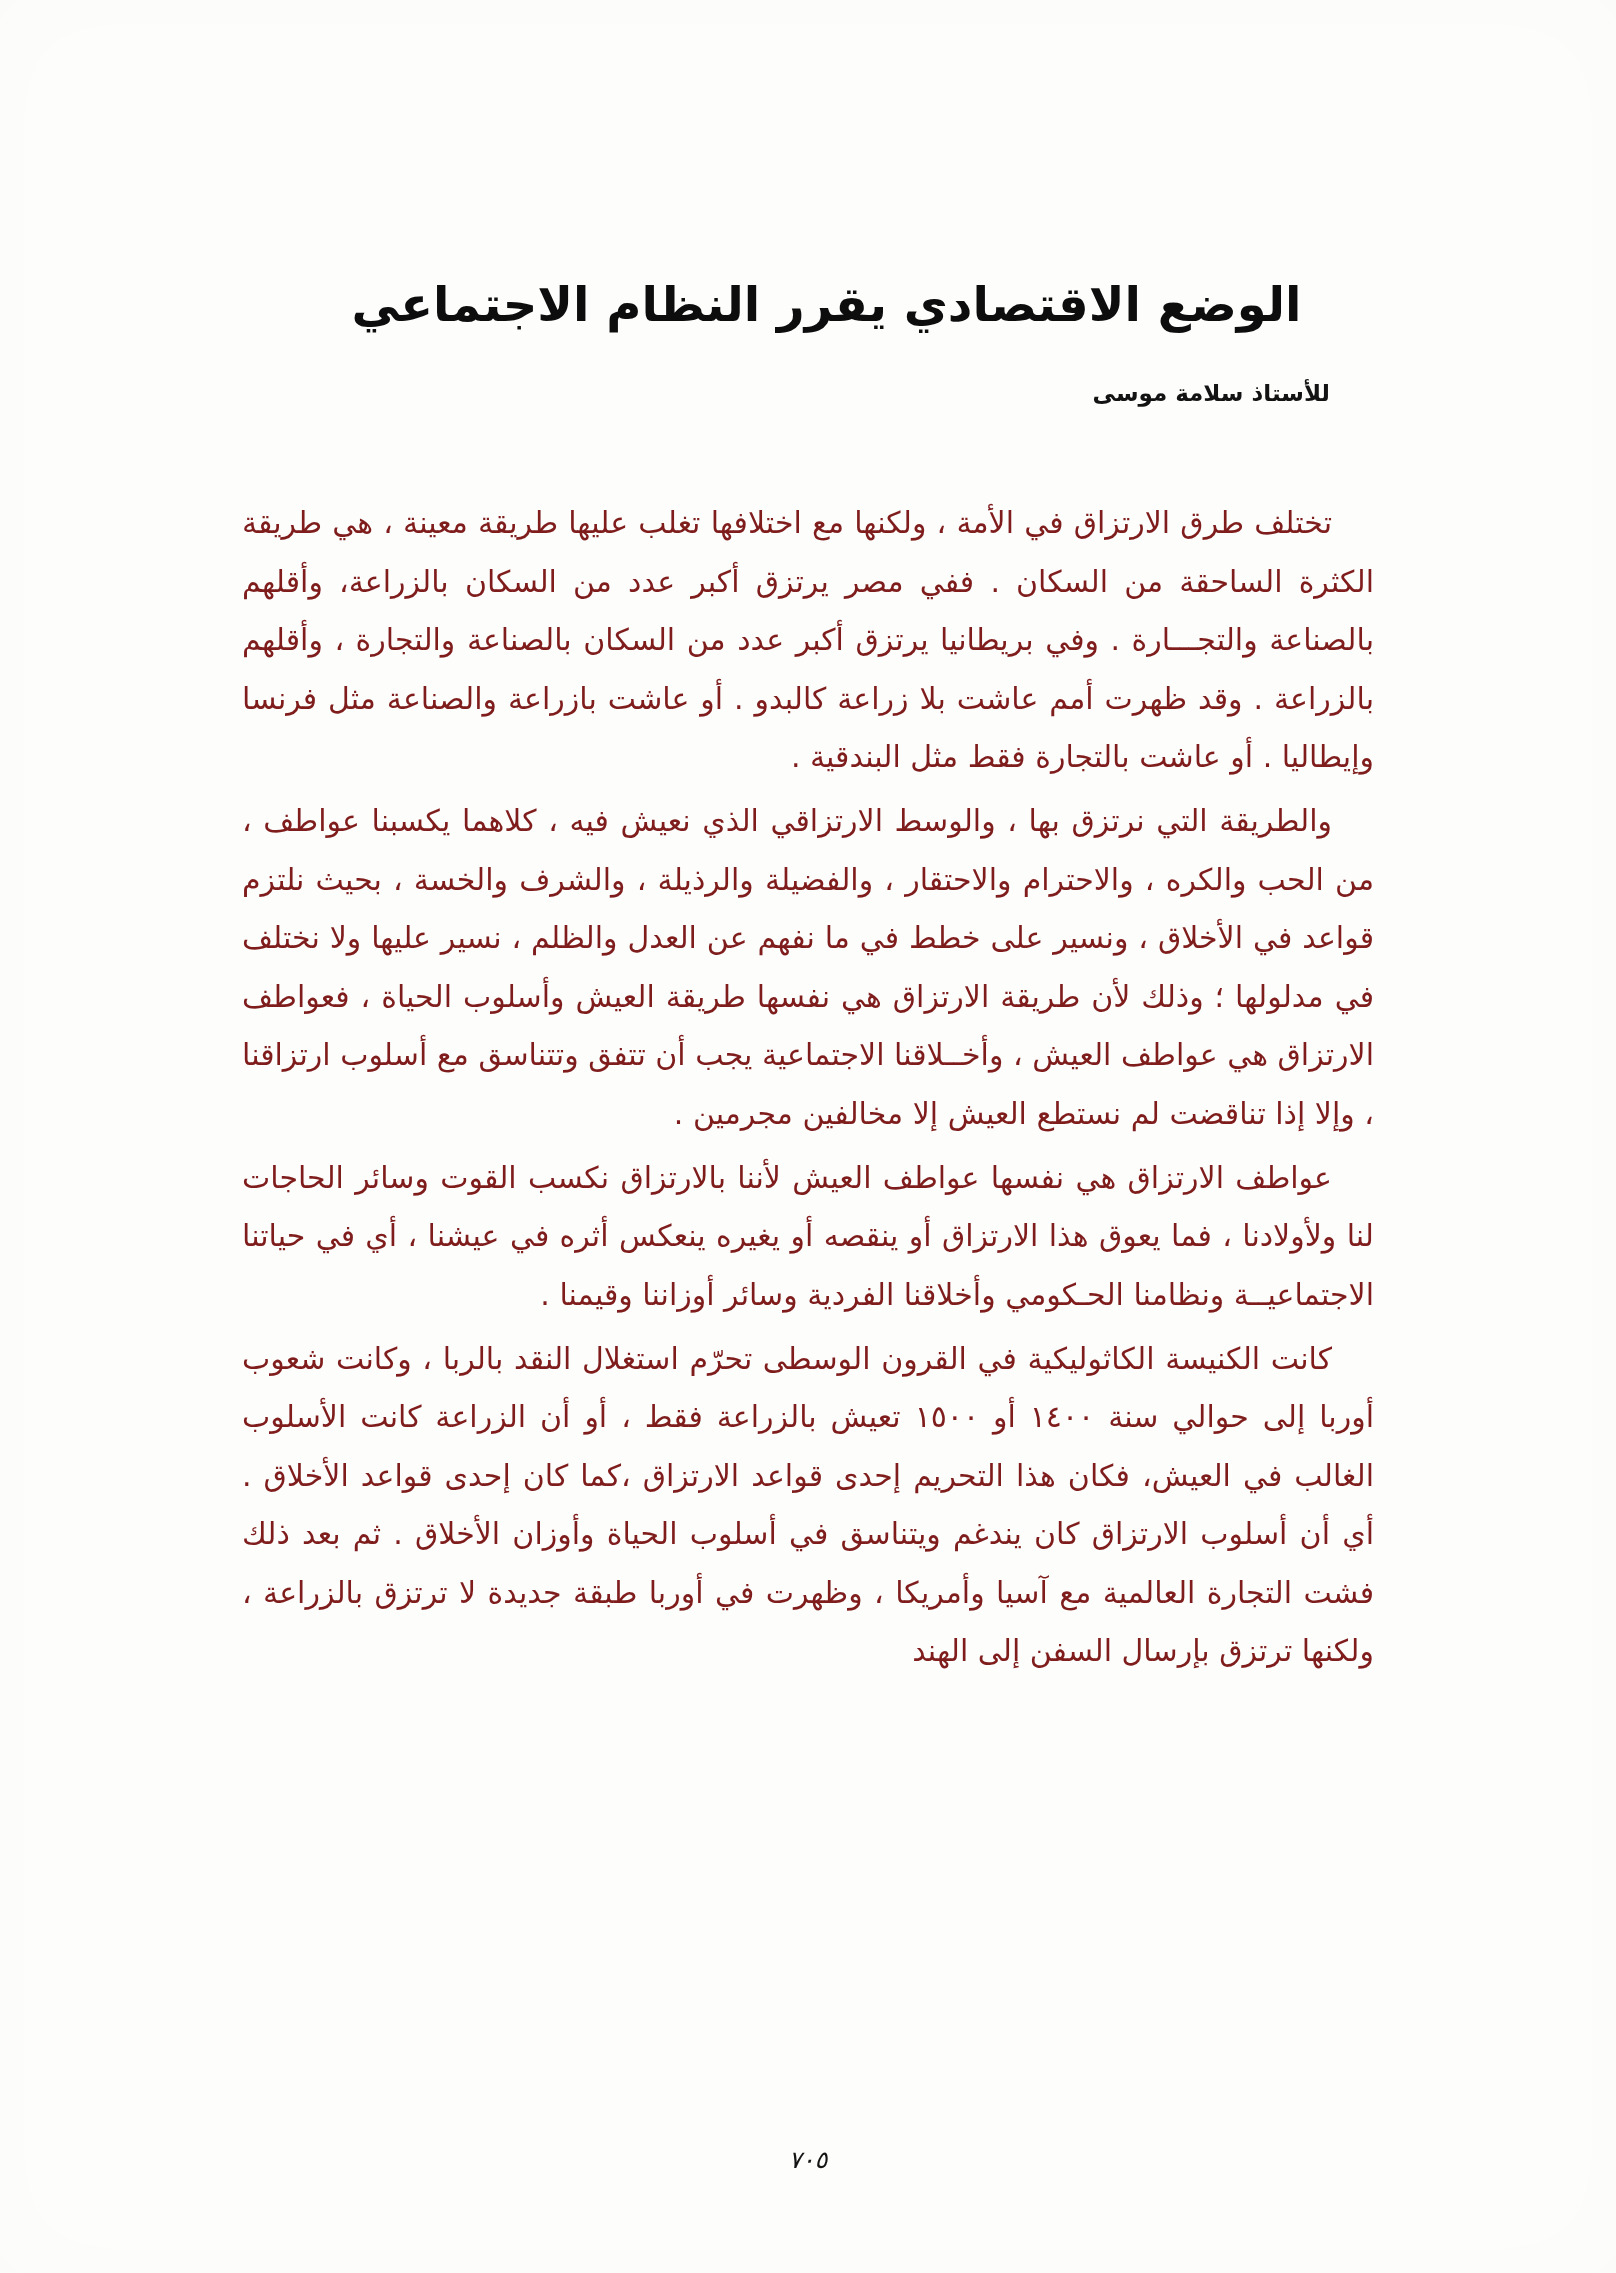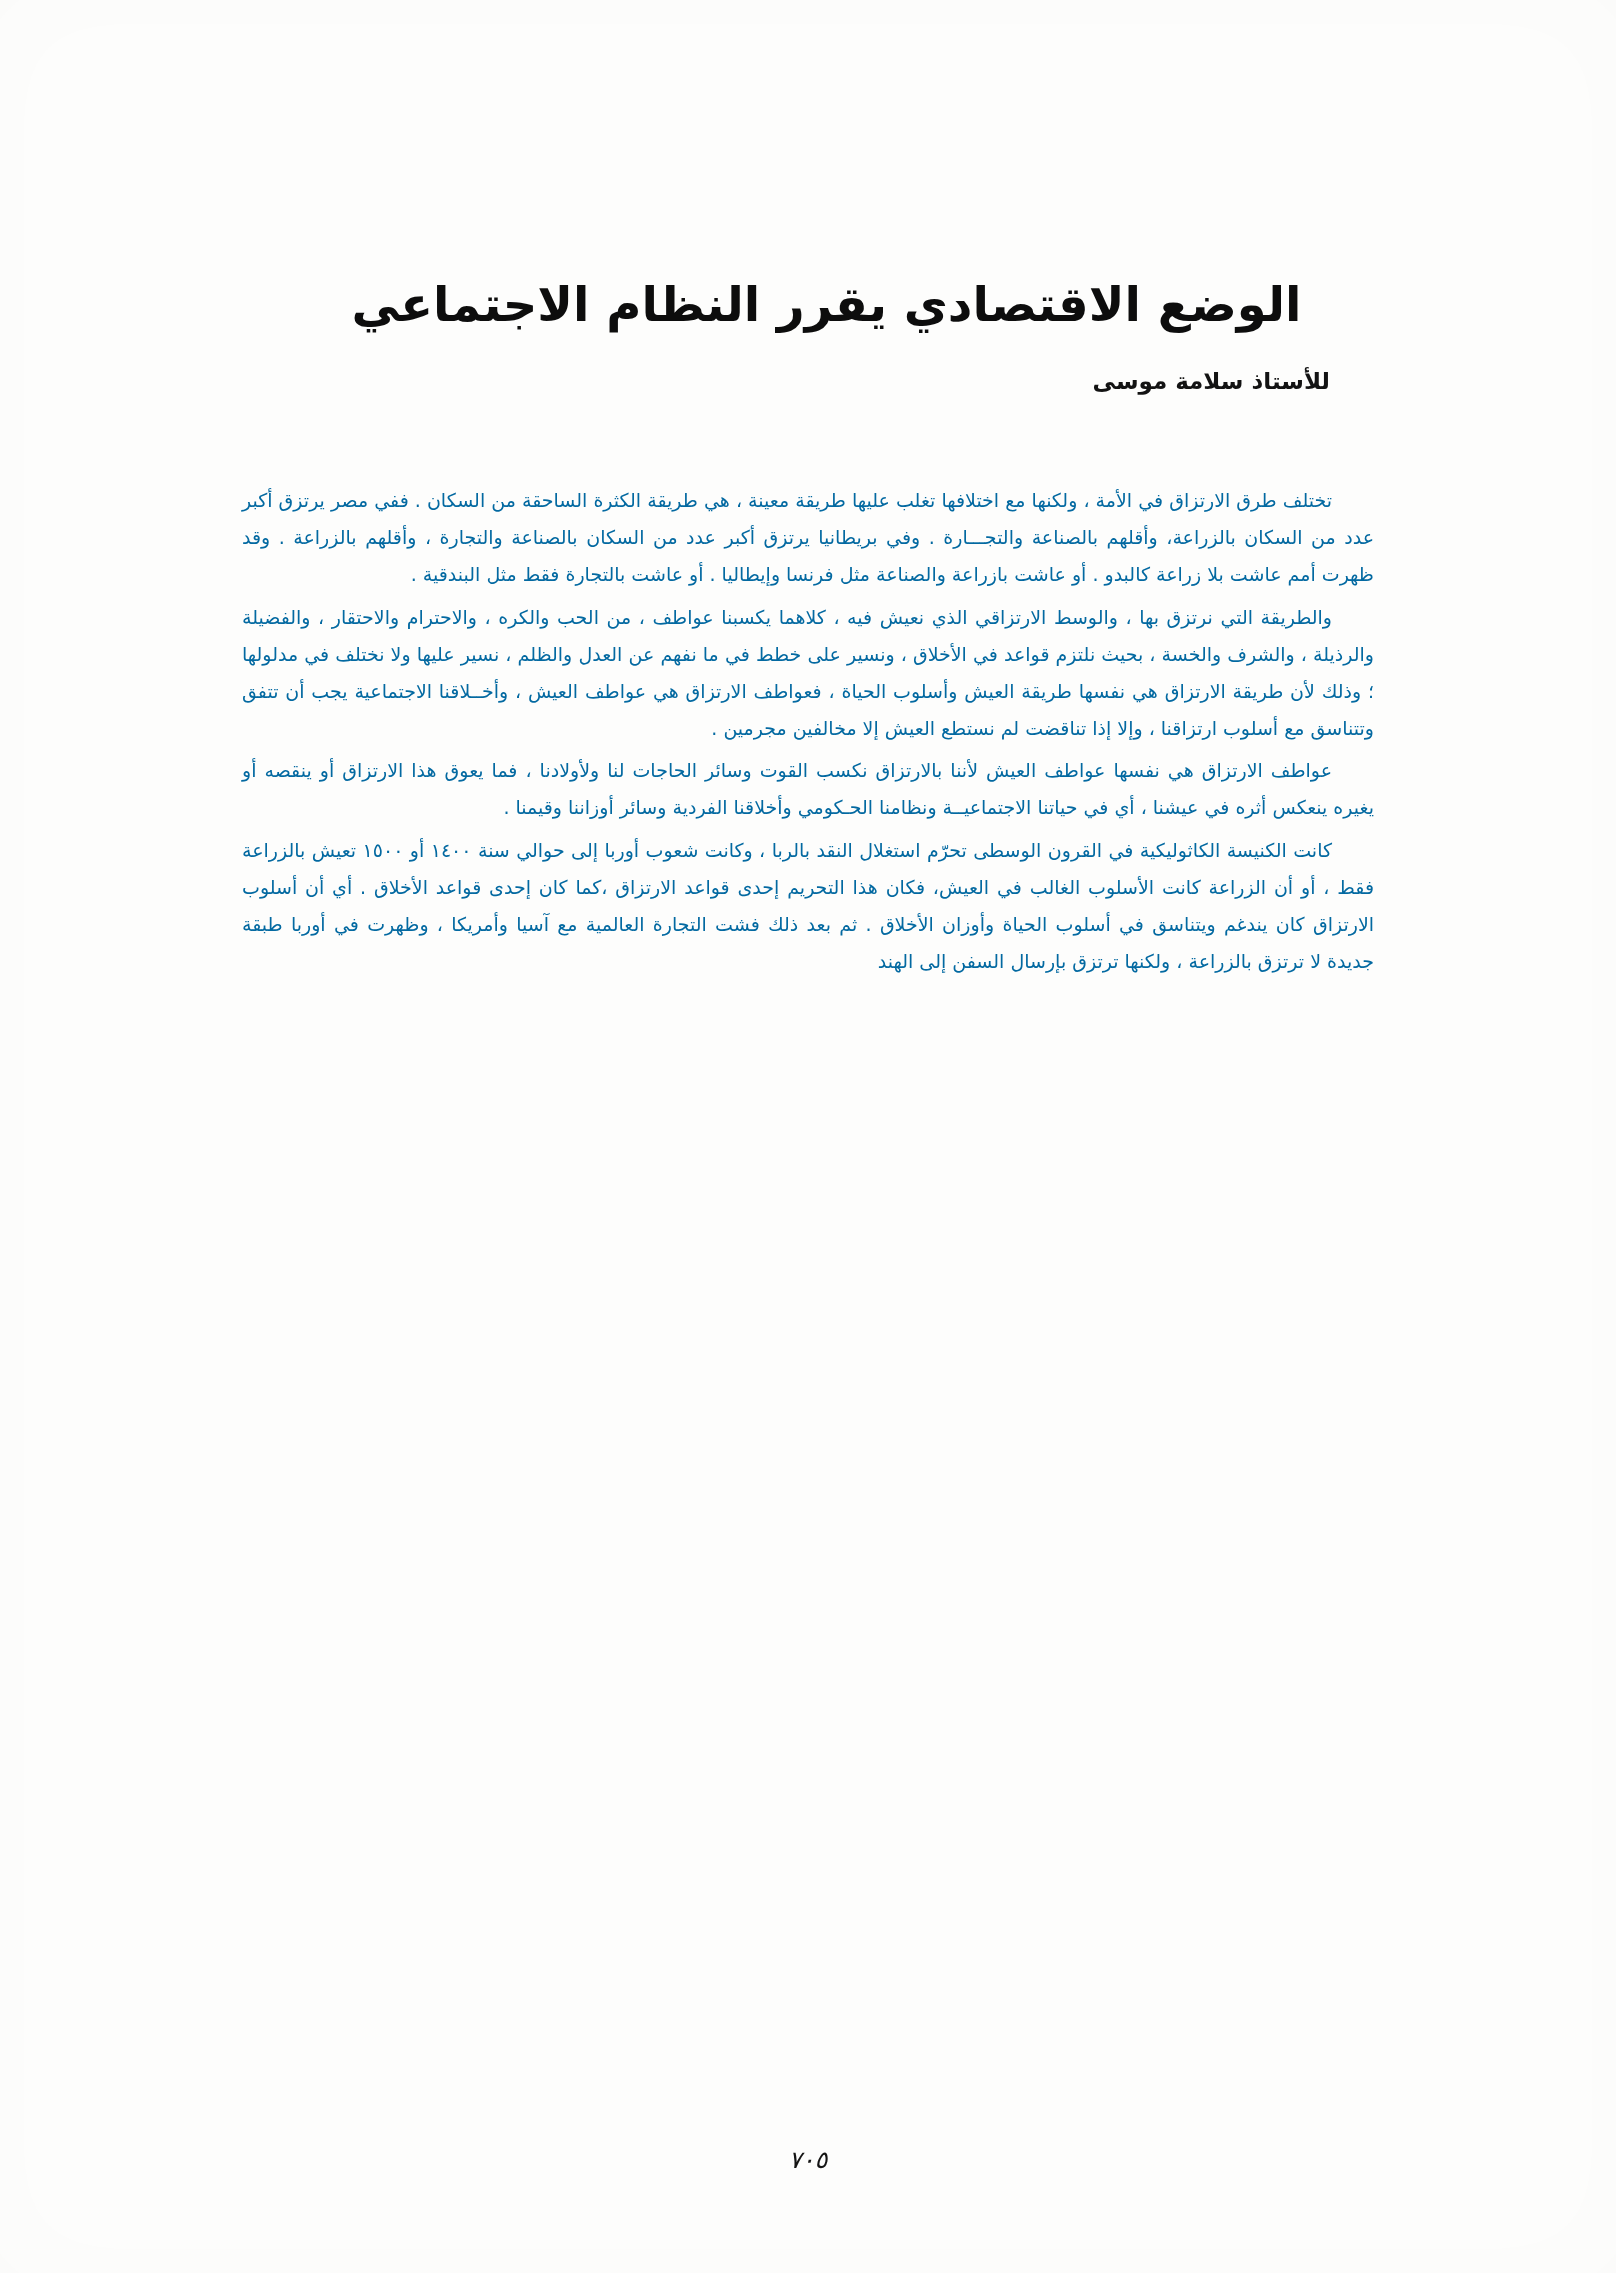--- a/index.html
+++ b/index.html
@@ -33,34 +33,34 @@
     font-size: 48px;
     font-weight: 700;
     letter-spacing: -0.9px;
     color: #0d0d0d;
     margin: 0 0 0 0;
     line-height: 1.25;
     font-family: "DejaVu Sans", sans-serif;
     padding-left: 37px;
   }
   .byline {
-    margin-top: 34px;
+    margin-top: 46px;
     margin-right: 44px;
     font-size: 23px;
     font-weight: 700;
     color: #131313;
     letter-spacing: 0px;
   }
   .body-text {
     margin-top: 88px;
-    font-size: 19px;
+    font-size: 30px;
     line-height: 1.95;
     text-align: justify;
     text-justify: inter-word;
-    color: #0369a1;
+    color: #7f1d1d;
   }
   .body-text p {
     margin: 0 0 5.5px 0;
     text-indent: 42px;
   }
   .page-number {
     position: absolute;
     bottom: 99px;
     left: 0;
     right: 0;

